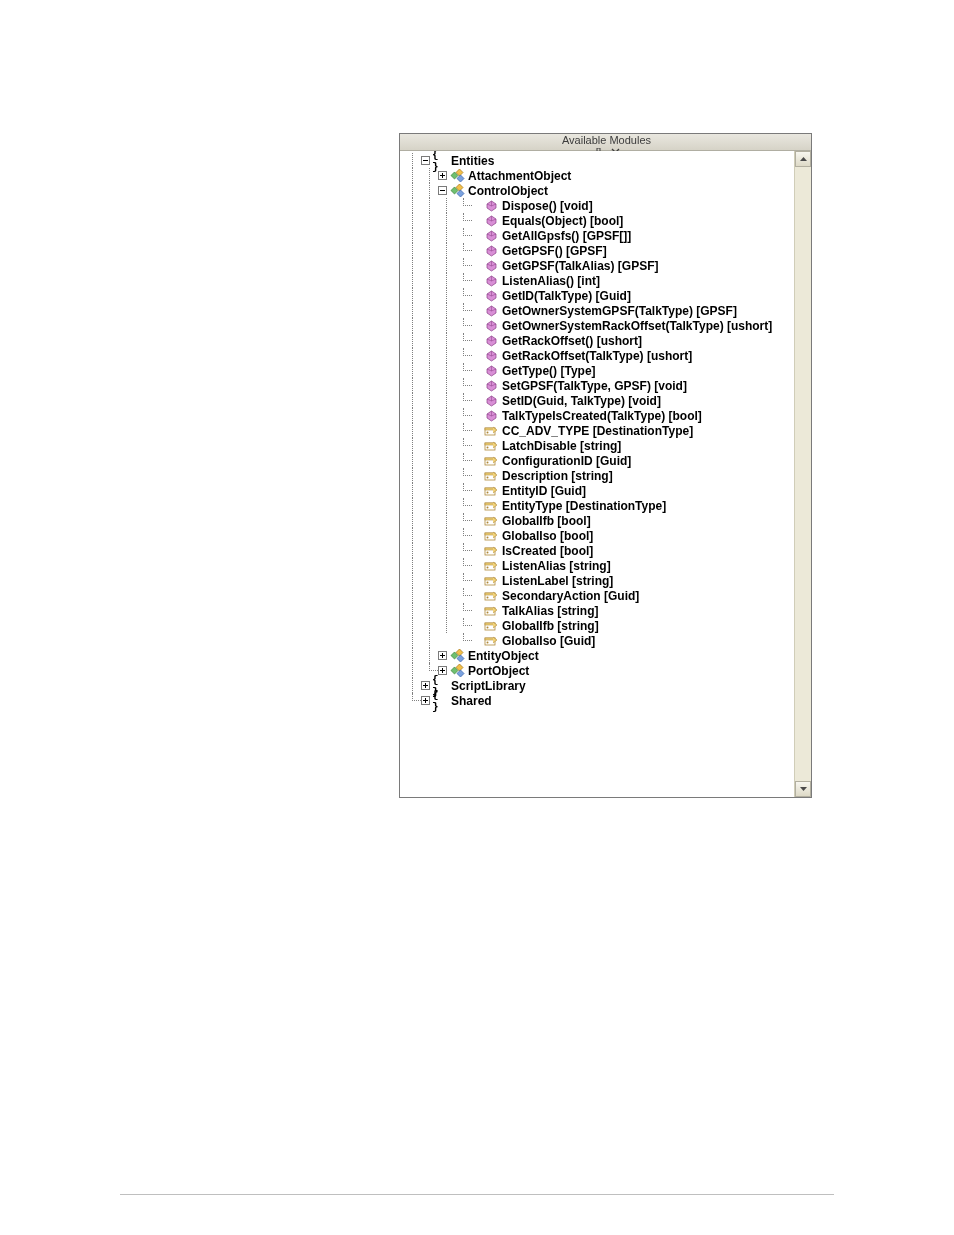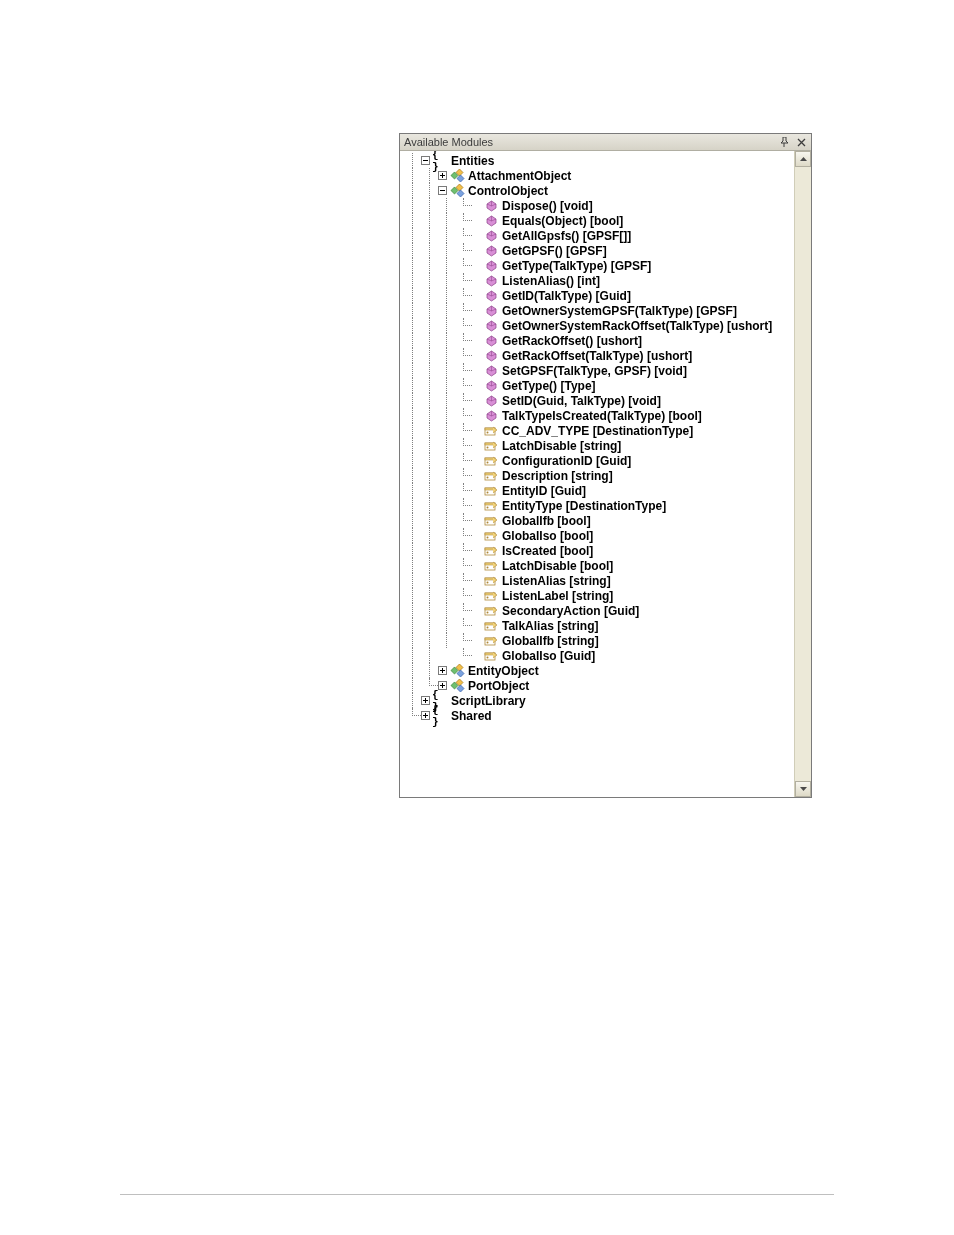--- a/index.html
+++ b/index.html
@@ -27,20 +27,21 @@
   .panel-title {
     background: linear-gradient(to bottom, #e9e7df 0%, #d6d3c7 100%);
     border-bottom: 1px solid #b0aea2;
     height: 16px;
     display: flex;
     align-items: center;
     justify-content: space-between;
     padding: 0 2px 0 4px;
     font-size: 11px;
     color: #3c3c3c;
+    flex-direction: column;
   }
   .panel-title-text { white-space: nowrap; }
   .panel-controls {
     display: flex;
     gap: 2px;
     align-items: center;
   }
   .pin-btn, .close-btn {
     width: 15px;
     height: 13px;
@@ -313,21 +314,21 @@
               <span class="indent line-v"></span>
               <span class="indent line-v"></span>
               <span class="indent line-t"></span>
               <span class="exp-spacer"></span>
               <span class="icon method-icon">
                 <svg width="13" height="12" viewBox="0 0 13 12">    
                   <path d="M6.5 1 L11 4 L11 8 L6.5 11 L2 8 L2 4 Z" fill="#d98fd6" stroke="#8a3c87" stroke-width="0.7"></path>    
                   <path d="M6.5 1 L6.5 6 L2 4 M6.5 6 L11 4" stroke="#8a3c87" stroke-width="0.5" fill="none"></path>  
                 </svg>
               </span>
-              <span class="label">GetType(TalkType) [GPSF]</span>
+              <span class="label">GetGPSF(TalkAlias) [GPSF]</span>
             </div>
             <div class="node-row">
               <span class="indent line-v"></span>
               <span class="indent line-v"></span>
               <span class="indent line-v"></span>
               <span class="indent line-t"></span>
               <span class="exp-spacer"></span>
               <span class="icon method-icon">
                 <svg width="13" height="12" viewBox="0 0 13 12">    
                   <path d="M6.5 1 L11 4 L11 8 L6.5 11 L2 8 L2 4 Z" fill="#d98fd6" stroke="#8a3c87" stroke-width="0.7"></path>    
@@ -411,48 +412,48 @@
               <span class="indent line-v"></span>
               <span class="indent line-v"></span>
               <span class="indent line-t"></span>
               <span class="exp-spacer"></span>
               <span class="icon method-icon">
                 <svg width="13" height="12" viewBox="0 0 13 12">    
                   <path d="M6.5 1 L11 4 L11 8 L6.5 11 L2 8 L2 4 Z" fill="#d98fd6" stroke="#8a3c87" stroke-width="0.7"></path>    
                   <path d="M6.5 1 L6.5 6 L2 4 M6.5 6 L11 4" stroke="#8a3c87" stroke-width="0.5" fill="none"></path>  
                 </svg>
               </span>
+              <span class="label">GetType() [Type]</span>
+            </div>
+            <div class="node-row">
+              <span class="indent line-v"></span>
+              <span class="indent line-v"></span>
+              <span class="indent line-v"></span>
+              <span class="indent line-t"></span>
+              <span class="exp-spacer"></span>
+              <span class="icon method-icon">
+                <svg width="13" height="12" viewBox="0 0 13 12">    
+                  <path d="M6.5 1 L11 4 L11 8 L6.5 11 L2 8 L2 4 Z" fill="#d98fd6" stroke="#8a3c87" stroke-width="0.7"></path>    
+                  <path d="M6.5 1 L6.5 6 L2 4 M6.5 6 L11 4" stroke="#8a3c87" stroke-width="0.5" fill="none"></path>  
+                </svg>
+              </span>
               <span class="label">SetGPSF(TalkType, GPSF) [void]</span>
             </div>
             <div class="node-row">
               <span class="indent line-v"></span>
               <span class="indent line-v"></span>
               <span class="indent line-v"></span>
               <span class="indent line-t"></span>
               <span class="exp-spacer"></span>
               <span class="icon method-icon">
                 <svg width="13" height="12" viewBox="0 0 13 12">    
                   <path d="M6.5 1 L11 4 L11 8 L6.5 11 L2 8 L2 4 Z" fill="#d98fd6" stroke="#8a3c87" stroke-width="0.7"></path>    
                   <path d="M6.5 1 L6.5 6 L2 4 M6.5 6 L11 4" stroke="#8a3c87" stroke-width="0.5" fill="none"></path>  
                 </svg>
               </span>
-              <span class="label">GetType() [Type]</span>
-            </div>
-            <div class="node-row">
-              <span class="indent line-v"></span>
-              <span class="indent line-v"></span>
-              <span class="indent line-v"></span>
-              <span class="indent line-t"></span>
-              <span class="exp-spacer"></span>
-              <span class="icon method-icon">
-                <svg width="13" height="12" viewBox="0 0 13 12">    
-                  <path d="M6.5 1 L11 4 L11 8 L6.5 11 L2 8 L2 4 Z" fill="#d98fd6" stroke="#8a3c87" stroke-width="0.7"></path>    
-                  <path d="M6.5 1 L6.5 6 L2 4 M6.5 6 L11 4" stroke="#8a3c87" stroke-width="0.5" fill="none"></path>  
-                </svg>
-              </span>
               <span class="label">SetID(Guid, TalkType) [void]</span>
             </div>
             <div class="node-row">
               <span class="indent line-v"></span>
               <span class="indent line-v"></span>
               <span class="indent line-v"></span>
               <span class="indent line-t"></span>
               <span class="exp-spacer"></span>
               <span class="icon method-icon">
                 <svg width="13" height="12" viewBox="0 0 13 12">    
@@ -598,36 +599,20 @@
               <span class="exp-spacer"></span>
               <span class="icon prop-icon">
                 <svg width="15" height="12" viewBox="0 0 15 12">    
                   <rect x="1" y="3" width="10" height="7" fill="#fff" stroke="#b0893a" stroke-width="0.8"></rect>    
                   <rect x="1" y="3" width="10" height="2" fill="#f1d37a" stroke="#b0893a" stroke-width="0.6"></rect>    
                   <path d="M9 2 l4 3 -4 3" fill="#f1d37a" stroke="#b0893a" stroke-width="0.6"></path>    
                   <circle cx="3.5" cy="7.5" r="1" fill="#b0893a"></circle>  
                 </svg>
               </span>
               <span class="label">IsCreated [bool]</span>
-            </div>
-            <div class="node-row">
-              <span class="indent line-v"></span>
-              <span class="indent line-v"></span>
-              <span class="indent line-v"></span>
-              <span class="indent line-t"></span>
-              <span class="exp-spacer"></span>
-              <span class="icon prop-icon">
-                <svg width="15" height="12" viewBox="0 0 15 12">    
-                  <rect x="1" y="3" width="10" height="7" fill="#fff" stroke="#b0893a" stroke-width="0.8"></rect>    
-                  <rect x="1" y="3" width="10" height="2" fill="#f1d37a" stroke="#b0893a" stroke-width="0.6"></rect>    
-                  <path d="M9 2 l4 3 -4 3" fill="#f1d37a" stroke="#b0893a" stroke-width="0.6"></path>    
-                  <circle cx="3.5" cy="7.5" r="1" fill="#b0893a"></circle>  
-                </svg>
-              </span>
-              <span class="label">LatchDisable [bool]</span>
             </div>
             <div class="node-row">
               <span class="indent line-v"></span>
               <span class="indent line-v"></span>
               <span class="indent line-v"></span>
               <span class="indent line-t"></span>
               <span class="exp-spacer"></span>
               <span class="icon prop-icon">
                 <svg width="15" height="12" viewBox="0 0 15 12">    
                   <rect x="1" y="3" width="10" height="7" fill="#fff" stroke="#b0893a" stroke-width="0.8"></rect>    

